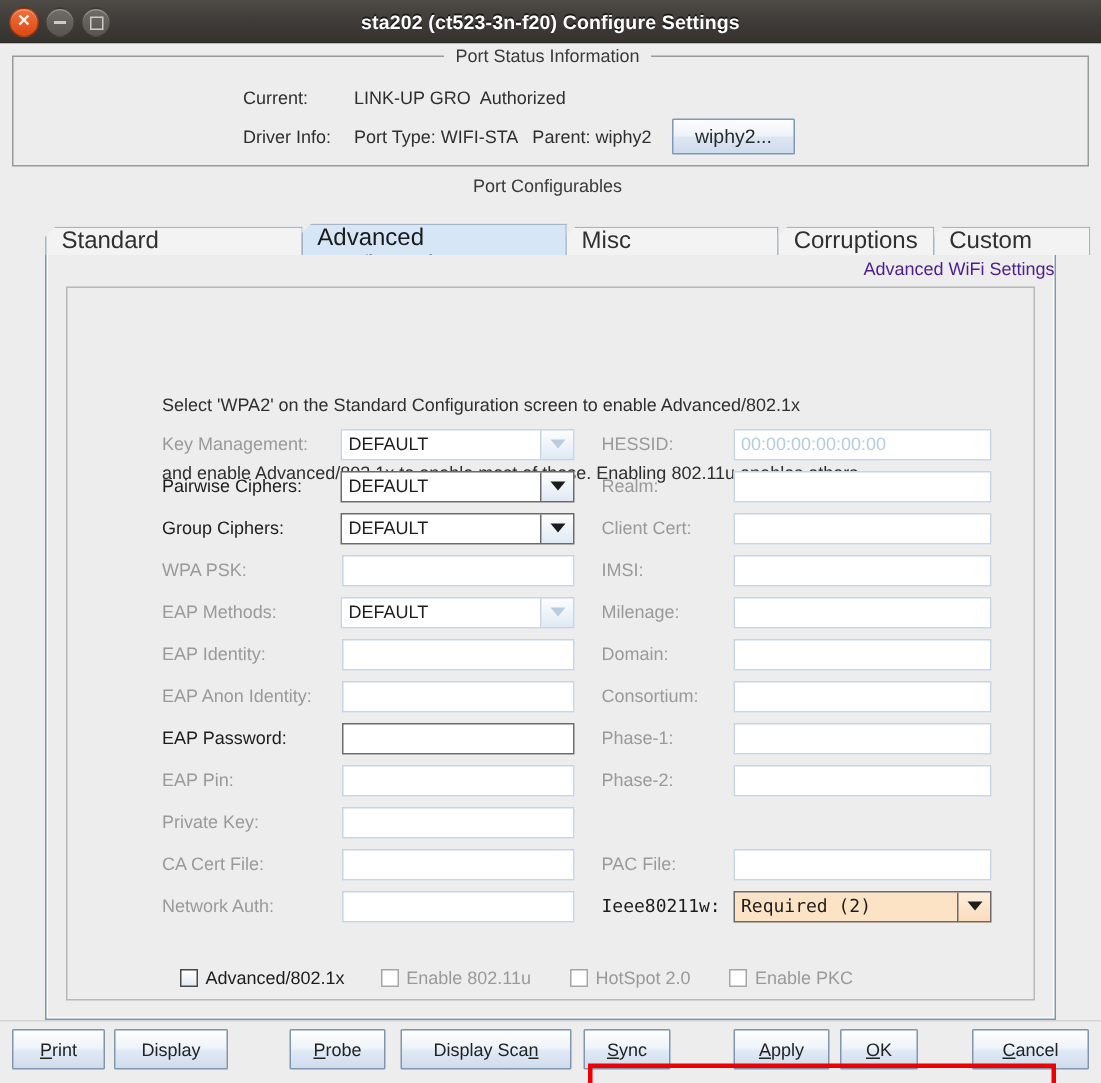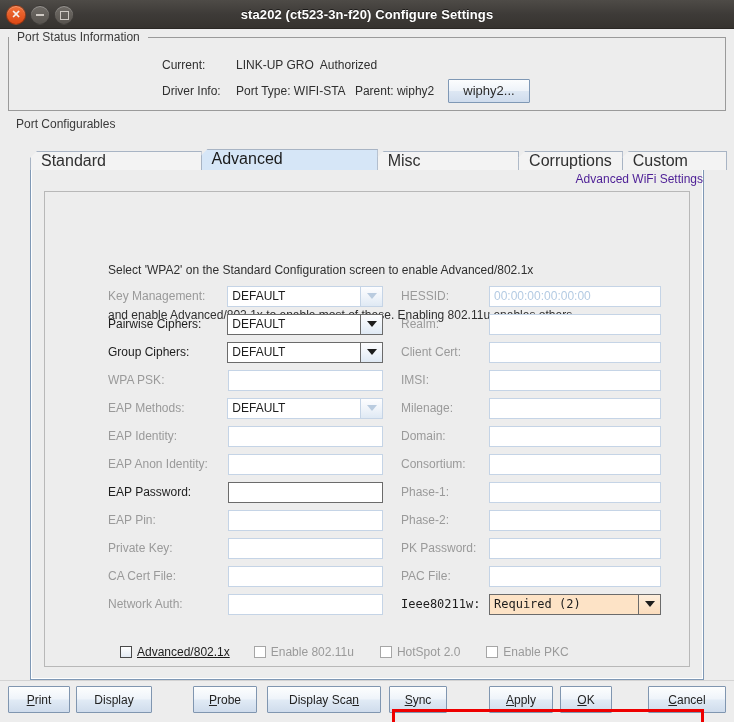--- a/index.html
+++ b/index.html
@@ -58,21 +58,21 @@
   
   .groupbox {
     position: absolute;
     border: 1px solid #9a9a9a;
     background: #ededed;
     box-sizing: border-box;
   }
   .groupbox > .gb-title {
     position: absolute;
     top: -8px; left: 0; right: 4px;
-    text-align: left;
+    text-align: center;
     color: #3a3a3a;
     font-size: 12px;
   }
   .groupbox > .gb-title span {
     background: #ededed;
     padding: 0 8px;
   }
 
   #status-group { left: 8px; top: 8px; width: 718px; height: 74px; }
   #config-group { left: 8px; top: 88px; width: 718px; height: 578px; border: none; }
@@ -517,26 +517,20 @@
               </div>
             </div>
           </div>
           <div class="frow">
             <div class="lcell">
               <span class="flabel">Private Key:</span>
               <div class="field">
                 <span class="val"></span>
               </div>
             </div>
-            <div class="rcell">
-              <span class="flabel">PK Password:</span>
-              <div class="field">
-                <span class="val"></span>
-              </div>
-            </div>
           </div>
           <div class="frow">
             <div class="lcell">
               <span class="flabel">CA Cert File:</span>
               <div class="field">
                 <span class="val"></span>
               </div>
             </div>
             <div class="rcell">
               <span class="flabel">PAC File:</span>
@@ -560,21 +554,21 @@
                   <i></i>
                 </span>
               </div>
             </div>
           </div>
         </div>
 
       <div class="highlight-box"></div>
 
       <div class="checkrow">
-        <div class="chk enabled" style="margin-left:89px;text-decoration:underline;">
+        <div class="chk enabled" style="margin-left:89px;">
           <span class="chkbox"></span>
           <span>Advanced/802.1x</span>
         </div>
         <div class="chk" style="margin-left:24px;">
           <span class="chkbox"></span>
           <span>Enable 802.11u</span>
         </div>
         <div class="chk" style="margin-left:26px;">
           <span class="chkbox"></span>
           <span>HotSpot 2.0</span>

